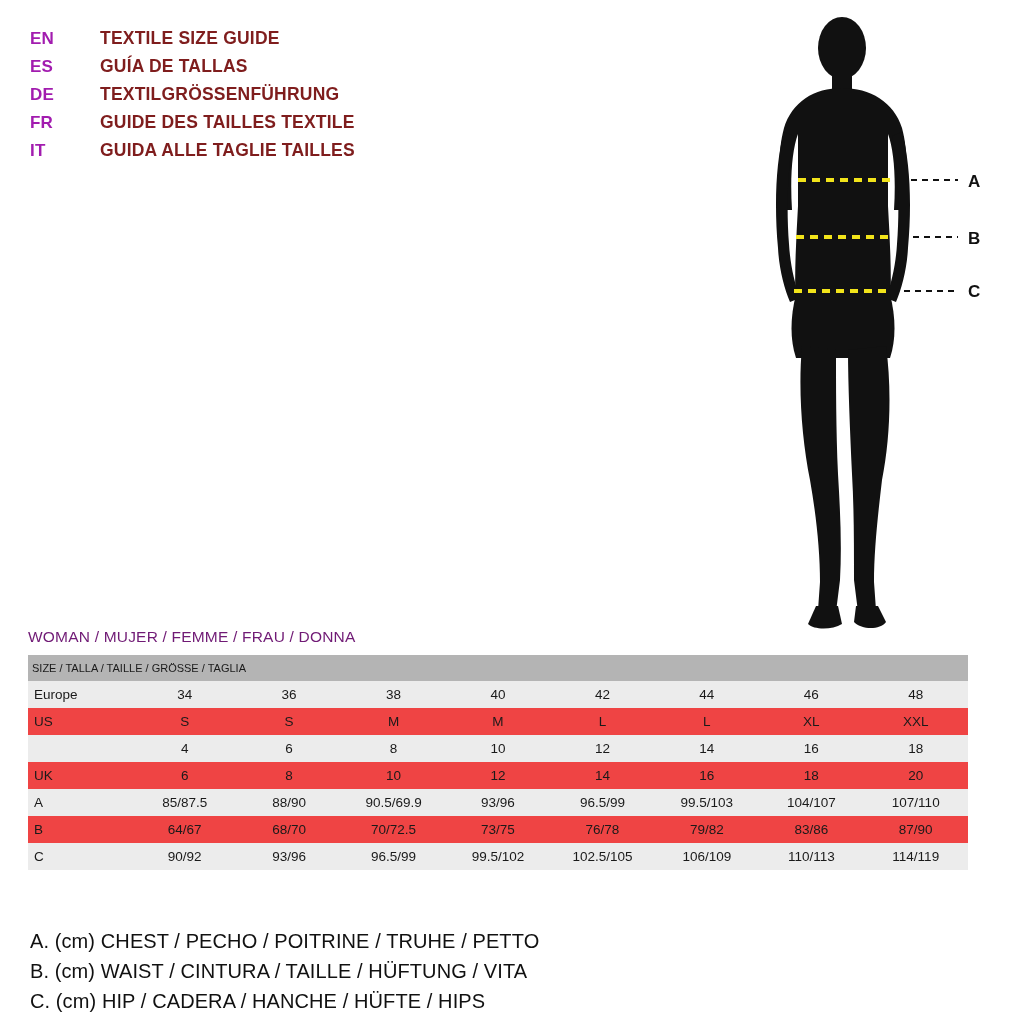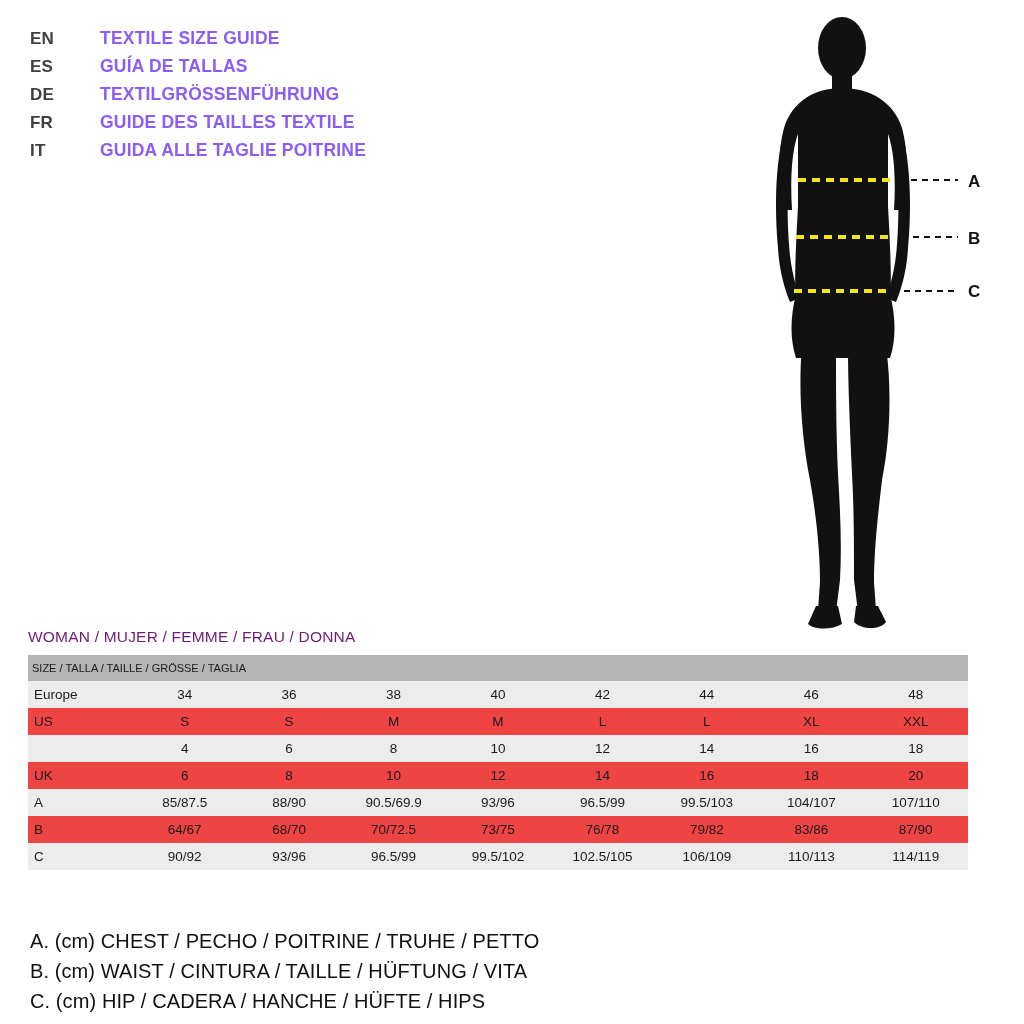--- a/index.html
+++ b/index.html
@@ -28,27 +28,27 @@
     display: flex;
     align-items: baseline;
     height: 26px;
     margin-bottom: 2px;
   }
   .title-lang {
     width: 70px;
     font-size: 17px;
     font-weight: bold;
     letter-spacing: .2px;
-    color: #404040;
+    color: #a21caf;
   }
   .title-text {
     font-size: 17.5px;
     font-weight: bold;
     letter-spacing: .2px;
-    color: #8b5cf6;
+    color: #7f1d1d;
     white-space: nowrap;
   }
 
   
   .figure {
     position: absolute;
     top: 10px;
     left: 740px;
     width: 260px;
     height: 630px;
@@ -139,21 +139,21 @@
     <div class="title-row">
       <span class="title-lang">DE</span>
       <span class="title-text">TEXTILGRÖSSENFÜHRUNG</span>
     </div>
     <div class="title-row">
       <span class="title-lang">FR</span>
       <span class="title-text">GUIDE DES TAILLES TEXTILE</span>
     </div>
     <div class="title-row">
       <span class="title-lang">IT</span>
-      <span class="title-text">GUIDA ALLE TAGLIE POITRINE</span>
+      <span class="title-text">GUIDA ALLE TAGLIE TAILLES</span>
     </div>
   </div>
 
   <div class="figure">
     <svg width="260" height="630" viewBox="0 0 260 630">
 
       <g fill="#111111">
 
         <ellipse cx="102" cy="38" rx="24" ry="31"></ellipse>
 

